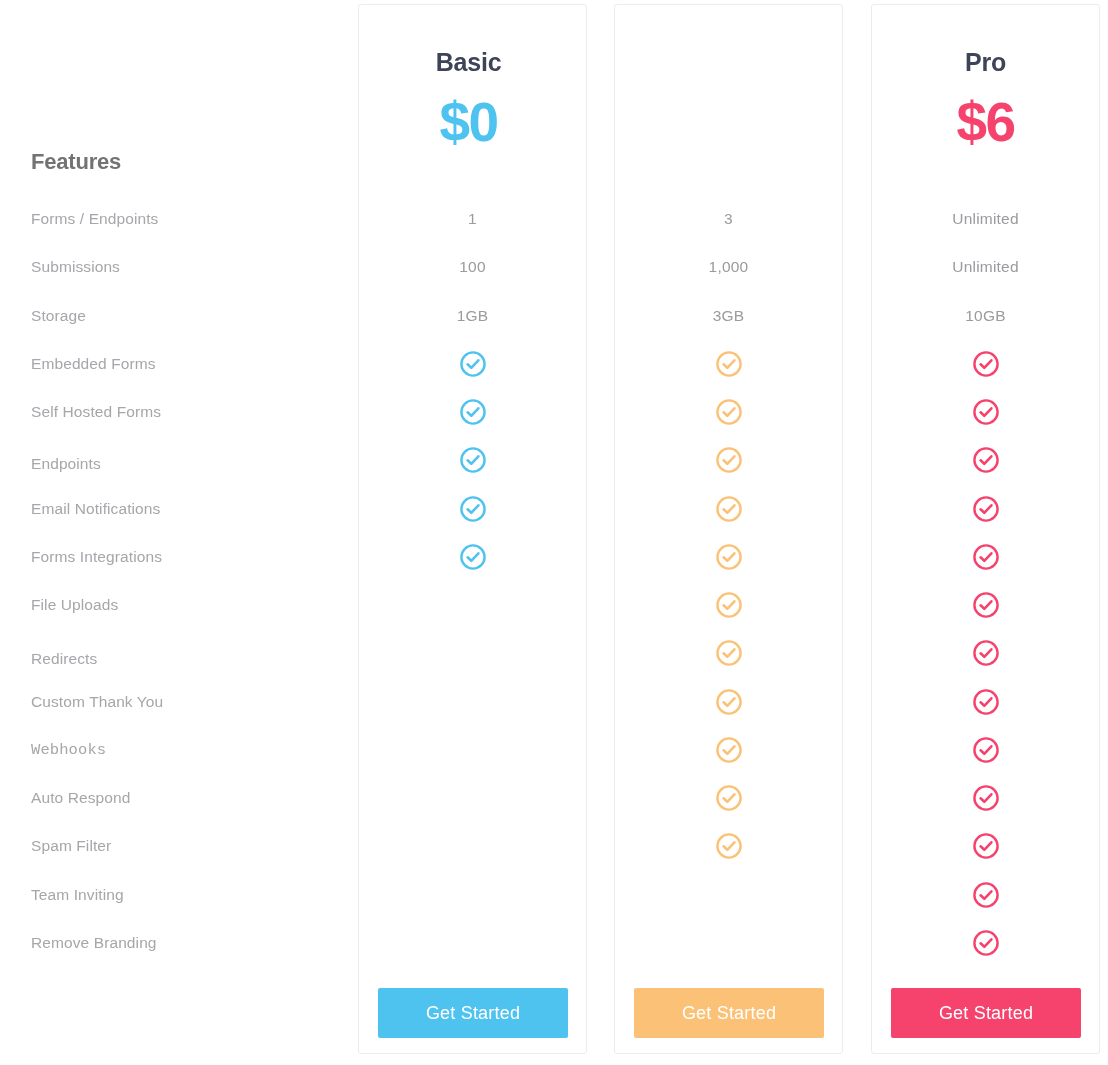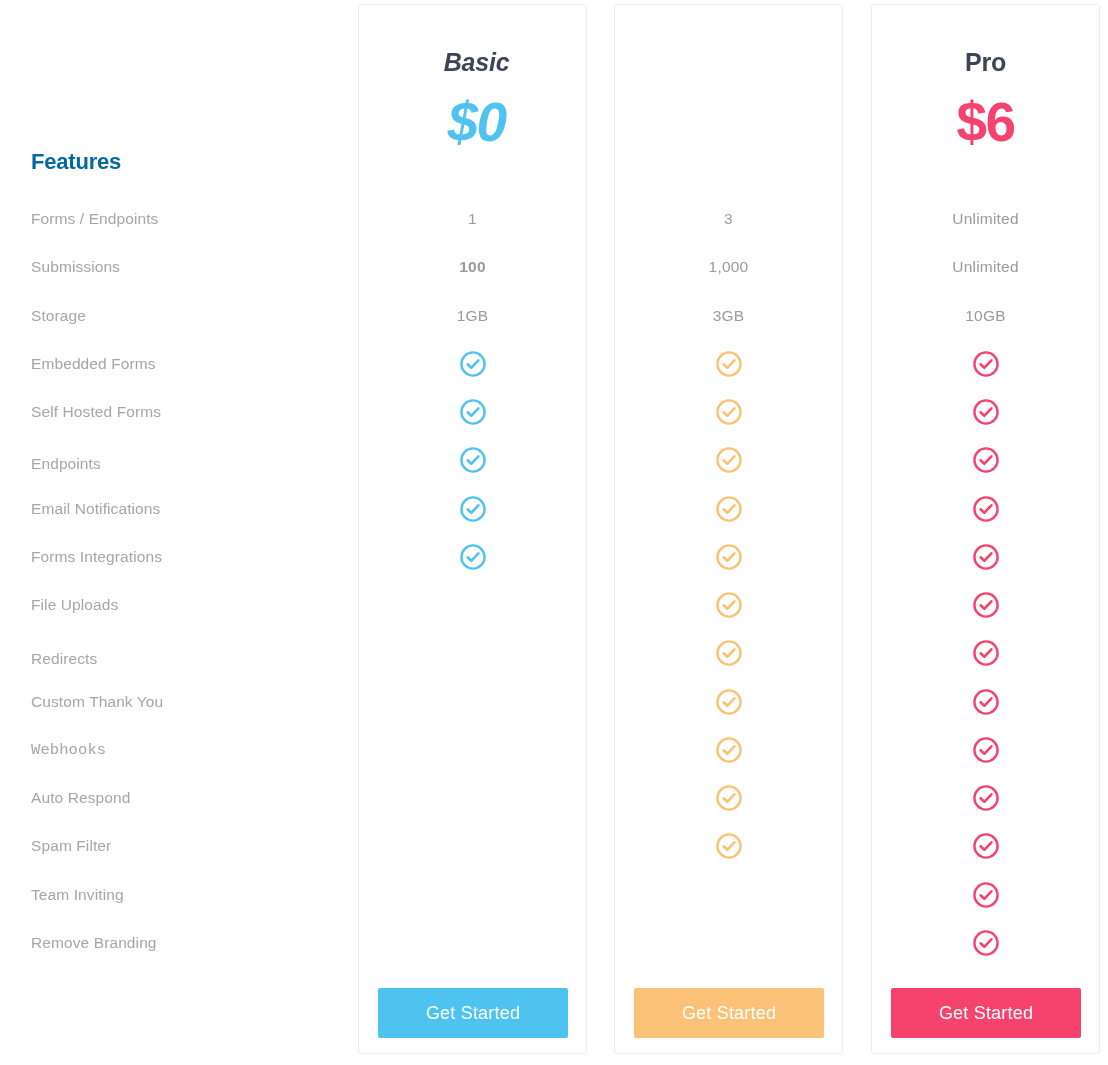--- a/index.html
+++ b/index.html
@@ -26,21 +26,21 @@
   .card.c2 { left: 871px; }
 
   
   .plan-head {
     position: absolute;
     top: 4px;
     width: 229px;
     text-align: center;
     pointer-events: none;
   }
-  .plan-head.c0 { left: 362px; font-style: italic; }
+  .plan-head.c0 { left: 354px; }
   .plan-head.c1 { left: 614px; }
   .plan-head.c2 { left: 871px; }
   .plan-name {
     margin-top: 44px;
     font-size: 25px;
     font-weight: 700;
     color: #3d4457;
     letter-spacing: -0.2px;
   }
   .plan-price {
@@ -51,21 +51,21 @@
     line-height: 1;
   }
 
   
   .features-title {
     position: absolute;
     left: 31px;
     top: 149px;
     font-size: 22px;
     font-weight: 700;
-    color: #0369a1;
+    color: #737373;
     letter-spacing: -0.2px;
   }
   .feat-label {
     position: absolute;
     left: 31px;
     font-size: 15.5px;
     color: #a6a6ab;
     letter-spacing: 0.1px;
     white-space: nowrap;
   }
@@ -122,21 +122,21 @@
   </div>
 
   <div class="features-title">Features</div>
 
   <div id="rows">
       <div class="feat-label" style="top: 210px;">Forms / Endpoints</div>
       <div class="cell c0" style="top: 210px;">1</div>
       <div class="cell c1" style="top: 210px;">3</div>
       <div class="cell c2" style="top: 210px;">Unlimited</div>
       <div class="feat-label" style="top: 258.25px;">Submissions</div>
-      <div class="cell c0" style="top: 258.25px; font-weight: bold;">100</div>
+      <div class="cell c0" style="top: 258.25px;">100</div>
       <div class="cell c1" style="top: 258.25px;">1,000</div>
       <div class="cell c2" style="top: 258.25px;">Unlimited</div>
       <div class="feat-label" style="top: 306.5px;">Storage</div>
       <div class="cell c0" style="top: 306.5px;">1GB</div>
       <div class="cell c1" style="top: 306.5px;">3GB</div>
       <div class="cell c2" style="top: 306.5px;">10GB</div>
       <div class="feat-label" style="top: 354.75px;">Embedded Forms</div>
       <div class="cell c0" style="top: 349.75px;">
         <svg width="28" height="28" viewBox="0 0 28 28">
           <circle cx="14" cy="14" r="11.6" fill="none" stroke="#4FC3EF" stroke-width="2.4"></circle>

